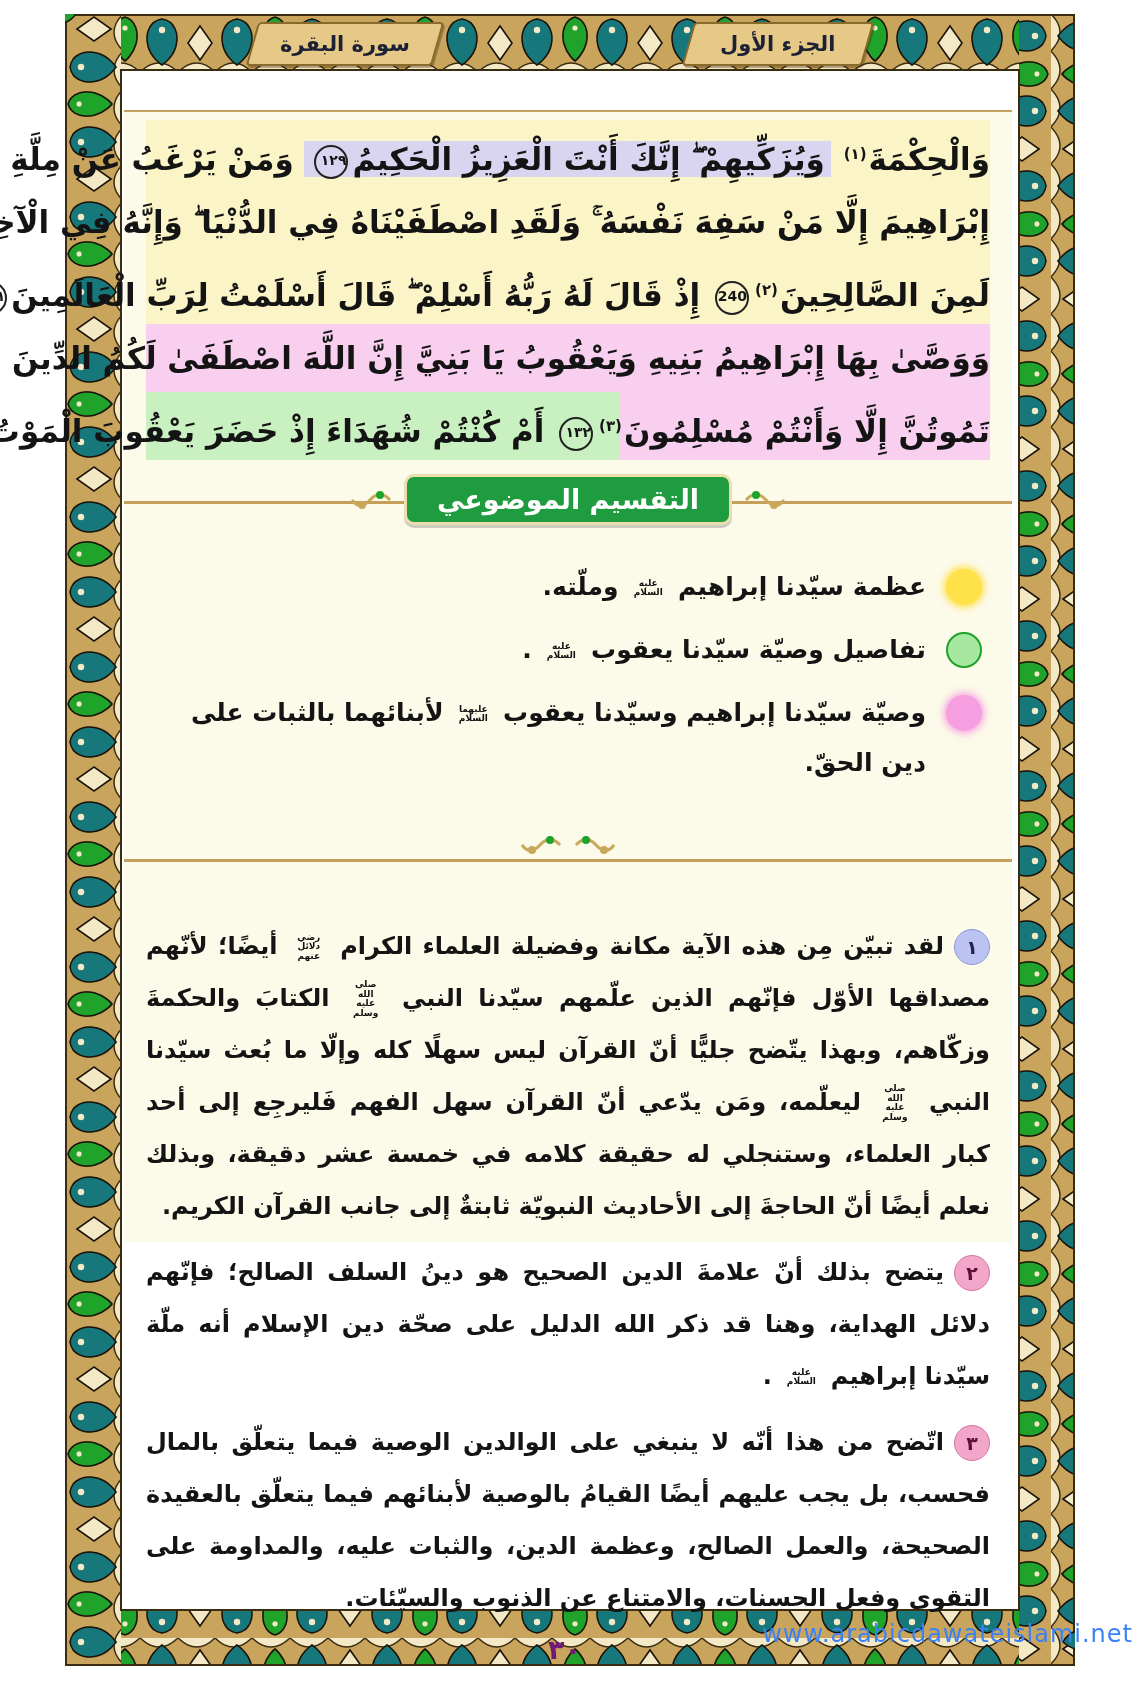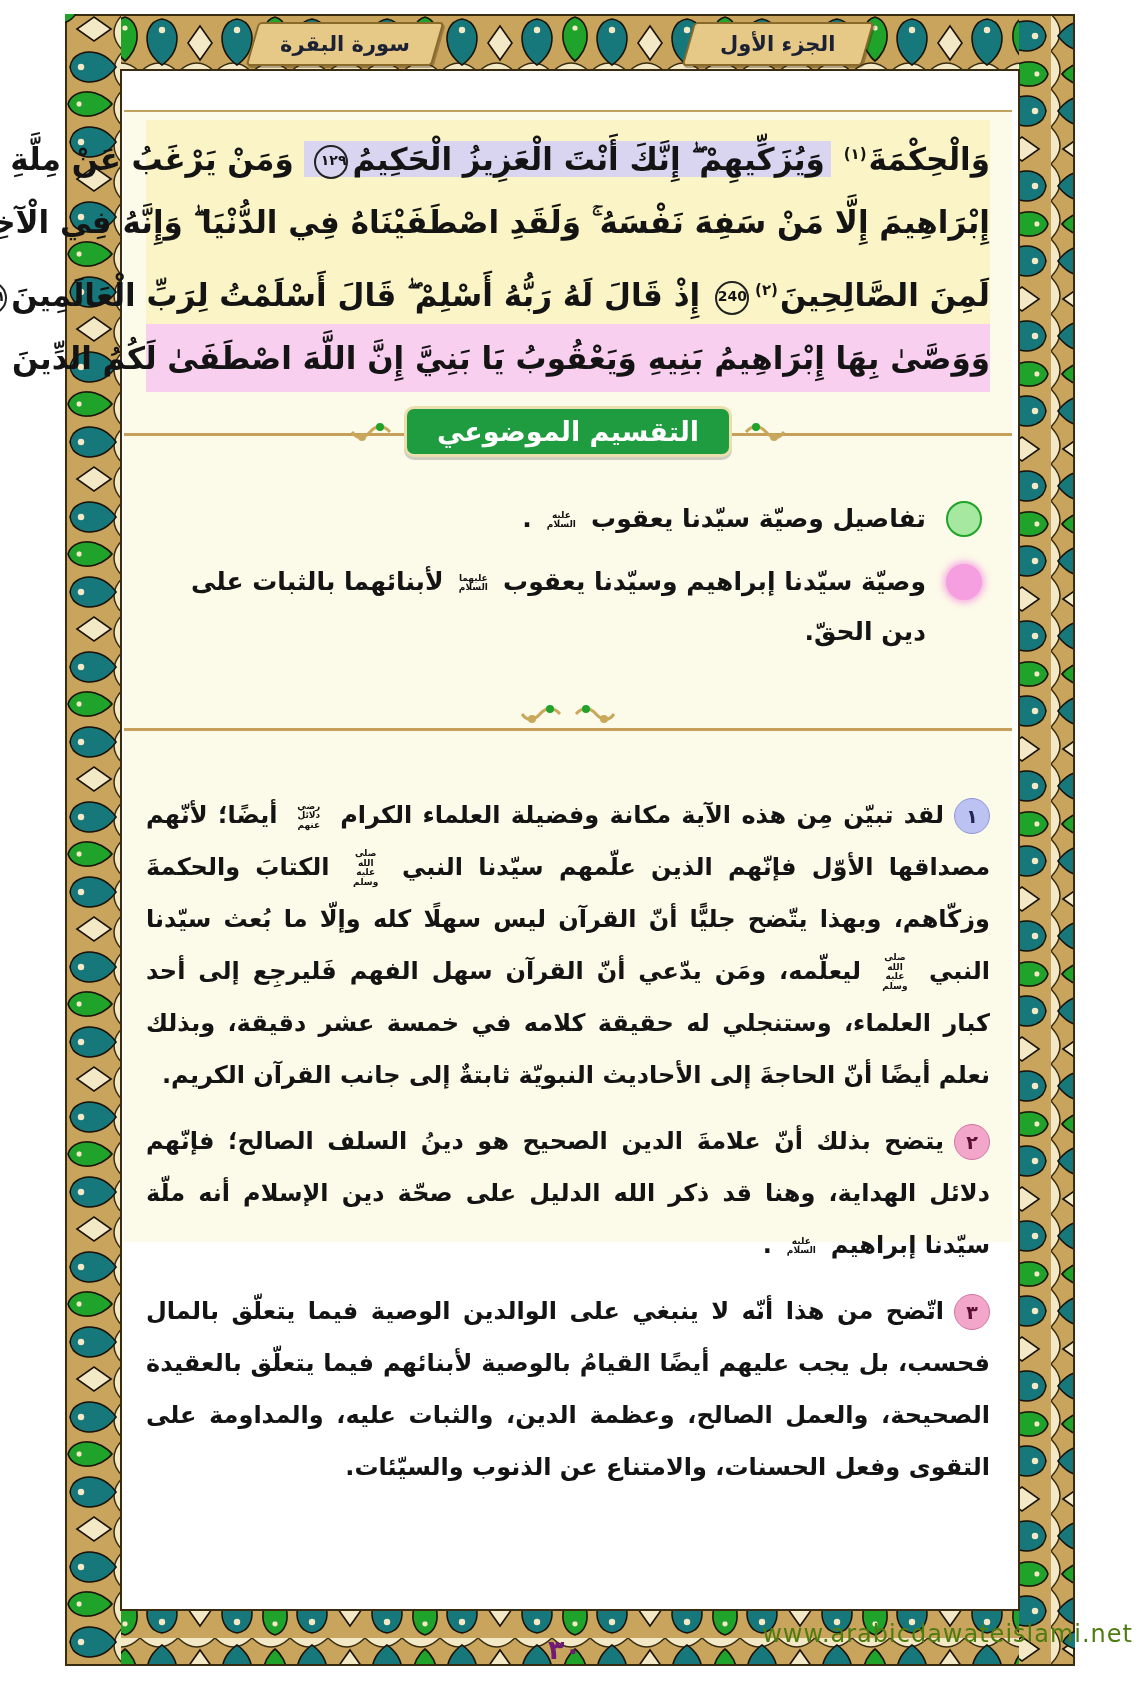--- a/index.html
+++ b/index.html
@@ -86,21 +86,21 @@
   .stamp{
     display:inline-block;width:36px;font-size:9px;line-height:9.5px;text-align:center;
     vertical-align:middle;font-weight:bold;color:#111;margin:0 3px;white-space:normal;
   }
   
   .pageno{
     position:absolute;left:548px;top:1634px;font-size:27px;font-weight:bold;
     color:#701a75;z-index:7;
   }
   .watermark{
-    position:absolute;right:6px;top:1620px;font-size:24px;color:#4d7c0f;
+    position:absolute;right:6px;top:1620px;font-size:24px;color:#3b82f6;
     letter-spacing:1px;z-index:8;font-family:"DejaVu Sans",sans-serif;direction:ltr;
   }
 </style>
 </head>
 <body>
 
 <svg class="frame-svg" width="1010" height="1652" viewBox="0 0 1010 1652">
   <defs>
     <g id="bandTile">
       <rect width="150" height="58" fill="#C8A45C"></rect>
@@ -157,40 +157,50 @@
     <div class="qline bg-yellow">
       <span>إِبْرَاهِيمَ إِلَّا مَنْ سَفِهَ نَفْسَهُ ۚ وَلَقَدِ اصْطَفَيْنَاهُ فِي الدُّنْيَا ۖ وَإِنَّهُ فِي الْآخِرَةِ</span>
     </div>
     <div class="qline bg-yellow">
       <span>لَمِنَ الصَّالِحِينَ</span><sup class="fnote">(٢)</sup><span class="ayah">240</span>
       <span>إِذْ قَالَ لَهُ رَبُّهُ أَسْلِمْ ۖ قَالَ أَسْلَمْتُ لِرَبِّ الْعَالَمِينَ</span><span class="ayah">١٣١</span>
     </div>
     <div class="qline bg-pink">
       <span>وَوَصَّىٰ بِهَا إِبْرَاهِيمُ بَنِيهِ وَيَعْقُوبُ يَا بَنِيَّ إِنَّ اللَّهَ اصْطَفَىٰ لَكُمُ الدِّينَ فَلَا</span>
     </div>
+    <div class="qline bg-split">
+      <span>تَمُوتُنَّ إِلَّا وَأَنْتُمْ مُسْلِمُونَ</span><sup class="fnote">(٣)</sup><span class="ayah">١٣٢</span>
+      <span>أَمْ كُنْتُمْ شُهَدَاءَ إِذْ حَضَرَ يَعْقُوبَ الْمَوْتُ</span>
+    </div>
   </div>
 
   <div class="banner-wrap">
     <div class="rule"></div>
     <div class="banner-row">
       <svg width="42" height="26" viewBox="0 0 42 26">
         <path d="M2,13 q10,-11 20,0 q10,11 18,0" fill="none" stroke="#C9A85C" stroke-width="3"></path>
         <circle cx="12" cy="8" r="4" fill="#1FA32A"></circle>
           <circle cx="30" cy="18" r="4" fill="#C9A85C"></circle>
       </svg>
       <div class="banner">التقسيم الموضوعي</div>
       <svg width="42" height="26" viewBox="0 0 42 26">
         <path d="M40,13 q-10,-11 -20,0 q-10,11 -18,0" fill="none" stroke="#C9A85C" stroke-width="3"></path>
         <circle cx="30" cy="8" r="4" fill="#1FA32A"></circle>
           <circle cx="12" cy="18" r="4" fill="#C9A85C"></circle>
       </svg>
     </div>
   </div>
 
   <div class="bullets">
+    <div class="bullet">
+      <span class="dot dot-yellow"></span>
+      <span>عظمة سيّدنا إبراهيم</span>
+      <span class="stamp">عليه السلام</span>
+      <span>وملّته.</span>
+    </div>
     <div class="bullet">
       <span class="dot dot-green"></span>
       <span>تفاصيل وصيّة سيّدنا يعقوب</span>
       <span class="stamp">عليه السلام</span>
       <span>.</span>
     </div>
     <div class="bullet">
       <span class="dot dot-pink"></span>
       <span>وصيّة سيّدنا إبراهيم وسيّدنا يعقوب</span>
       <span class="stamp">عليهما السلام</span>

